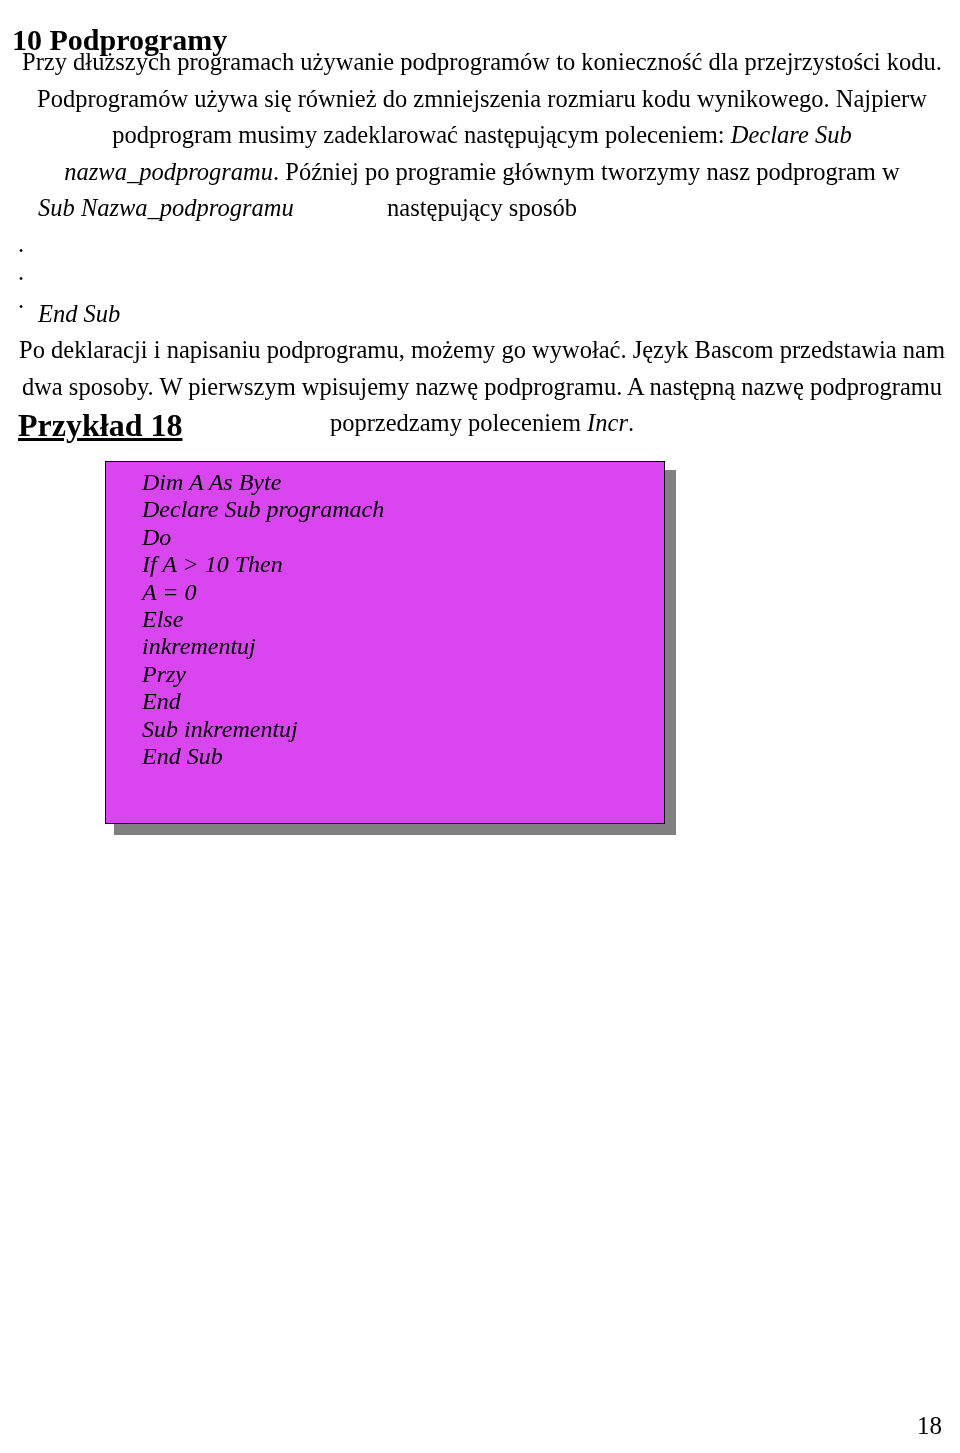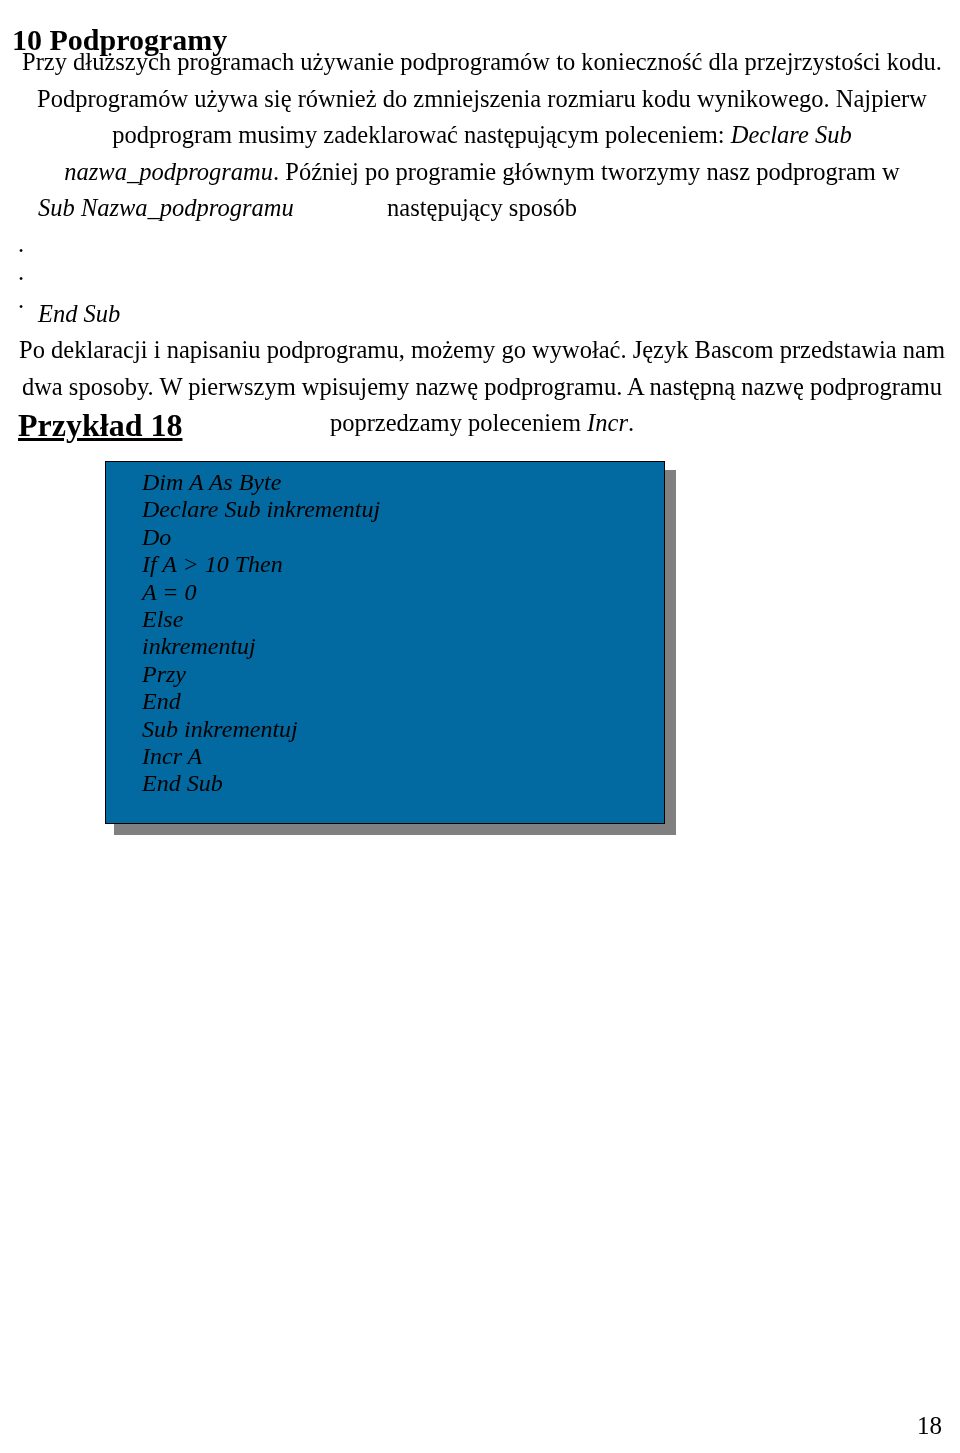--- a/index.html
+++ b/index.html
@@ -102,21 +102,21 @@
     width: 562px;
     height: 365px;
     background: #808080;
   }
   .code-box {
     position: absolute;
     left: 0;
     top: 0;
     width: 560px;
     height: 363px;
-    background: #0369a1;
+    background: #d946ef;
     border: 1.6px solid #000000;
     box-sizing: border-box;
   }
   .code-lines {
     position: absolute;
     left: 36px;
     top: 7px;
     font-size: 24px;
     font-style: italic;
     line-height: 27.4px;
@@ -154,19 +154,19 @@
 
   <div class="body-block" style="top:332px;">
     <p><span>Po deklaracji i napisaniu podprogramu, możemy go wywołać. Język Bascom przedstawia  nam dwa sposoby. W pierwszym wpisujemy nazwę podprogramu. A następną nazwę podprogramu poprzedzamy poleceniem </span><span class="ital">Incr</span><span>.</span></p>
   </div>
 
   <div class="example-heading">Przykład 18</div>
 
   <div class="code-box-wrap">
     <div class="code-box-shadow"></div>
     <div class="code-box">
-      <div class="code-lines" id="code-lines"><div>Dim A As Byte</div><div>Declare Sub inkrementuj</div><div>Do</div><div>If A &gt; 10 Then</div><div>A = 0</div><div>Else</div><div>inkrementuj</div><div>Przy</div><div>End</div><div>Sub inkrementuj</div><div>Incr A</div><div>End Sub</div></div>
+      <div class="code-lines" id="code-lines"><div>Dim A As Byte</div><div>Declare Sub programach</div><div>Do</div><div>If A &gt; 10 Then</div><div>A = 0</div><div>Else</div><div>inkrementuj</div><div>Przy</div><div>End</div><div>Sub inkrementuj</div><div>End Sub</div></div>
     </div>
   </div>
 
   <div class="page-number">18</div>
 
 </div>
 
 </body></html>

